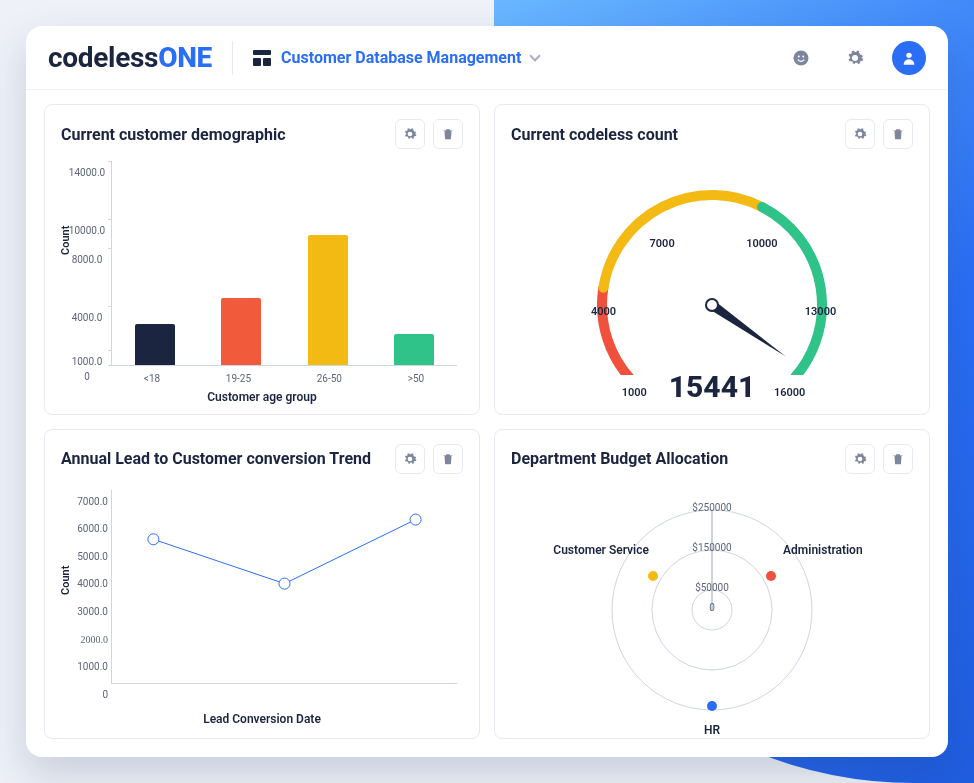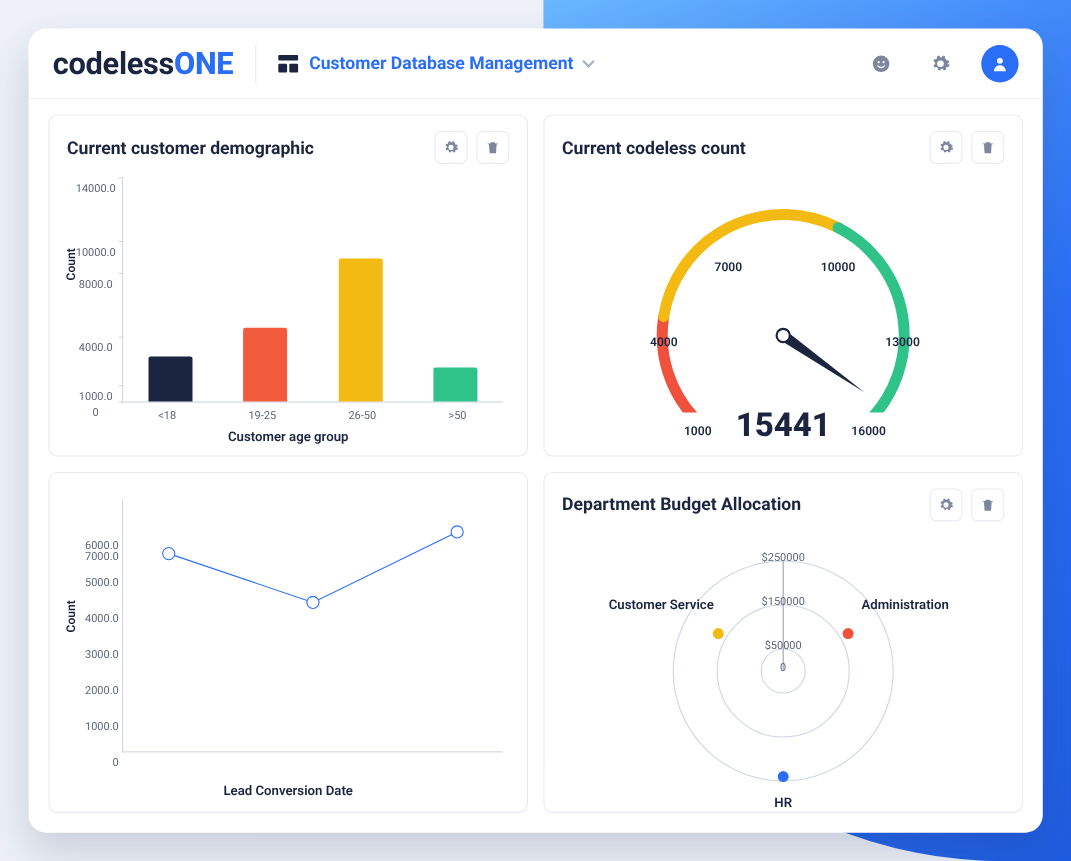--- a/index.html
+++ b/index.html
@@ -236,37 +236,50 @@
             <div class="glabel" style="left: 23.0032%; top: 62.3511%; transform: translate(-50%, -50%);">4000</div>
             <div class="glabel" style="left: 37.5909%; top: 34.9716%; transform: translate(-50%, -50%);">7000</div>
             <div class="glabel" style="left: 62.4091%; top: 34.9716%; transform: translate(-50%, -50%);">10000</div>
             <div class="glabel" style="left: 76.9968%; top: 62.3511%; transform: translate(-50%, -50%);">13000</div>
             <div class="glabel" style="left: 69.3276%; top: 94.5376%; transform: translate(-50%, -50%);">16000</div>
           </div>
       </div>
     </div>
 
     <div class="card">
+      <div class="card-head">
+        <div class="card-title">Annual Lead to Customer conversion Trend</div>
+        <div class="card-btn">
+          <svg width="14" height="14" viewBox="0 0 24 24">
+              <path fill="#7d869c" d="M12 8a4 4 0 100 8 4 4 0 000-8zm9 4l2 1-1 3-2-.5a9 9 0 01-1.6 1.6l.5 2-3 1-1-2a9 9 0 01-2.3 0l-1 2-3-1 .5-2A9 9 0 016.5 16l-2 .5-1-3 2-1a9 9 0 010-2.3l-2-1 1-3 2 .5A9 9 0 018 5l-.5-2 3-1 1 2a9 9 0 012.3 0l1-2 3 1-.5 2A9 9 0 0119.5 8l2-.5 1 3-2 1a9 9 0 010 2.3z"></path>
+            </svg>
+        </div>
+        <div class="card-btn">
+          <svg width="14" height="14" viewBox="0 0 24 24">
+              <path fill="#7d869c" d="M6 7h12l-1 14H7L6 7zm3-3h6l1 2H8l1-2zM4 6h16v1H4z"></path>
+            </svg>
+        </div>
+      </div>
       <div class="chart">
         <div class="line-y">Count</div>
         <div class="line-plot" id="linePlot">
           <svg id="lineSvg" preserveAspectRatio="none" viewBox="0 0 100 100">
               <path d="M 12.00 14.29 L 50.00 27.14 L 88.00 8.57" stroke="#2a6ef6" stroke-width="1" fill="none" vector-effect="non-scaling-stroke"></path>
               <circle cx="12" cy="14.285714285714292" r="1.6" fill="#fff" stroke="#2a6ef6" stroke-width="1" vector-effect="non-scaling-stroke"></circle>
               <circle cx="50" cy="27.142857142857153" r="1.6" fill="#fff" stroke="#2a6ef6" stroke-width="1" vector-effect="non-scaling-stroke"></circle>
               <circle cx="88" cy="8.57142857142857" r="1.6" fill="#fff" stroke="#2a6ef6" stroke-width="1" vector-effect="non-scaling-stroke"></circle>
             </svg>
         <div class="ytick" style="top: 100%;">0</div>
             <div class="ytick" style="top: 85.7143%;">1000.0</div>
-            <div class="ytick" style="top: 71.4286%;">2000.0</div>
+            <div class="ytick" style="top: 71.4286%; font-family: Liberation Serif, serif;">2000.0</div>
             <div class="ytick" style="top: 57.1429%;">3000.0</div>
             <div class="ytick" style="top: 42.8571%;">4000.0</div>
             <div class="ytick" style="top: 28.5714%;">5000.0</div>
             <div class="ytick" style="top: 14.2857%;">6000.0</div>
-            <div class="ytick" style="top: 0%; margin-top: 42px;">7000.0</div>
+            <div class="ytick" style="top: 0%;">7000.0</div>
           </div>
         <div class="line-xlabel">Lead Conversion Date</div>
       </div>
     </div>
 
     <div class="card">
       <div class="card-head">
         <div class="card-title">Department Budget Allocation</div>
         <div class="card-btn">
           <svg width="14" height="14" viewBox="0 0 24 24">

